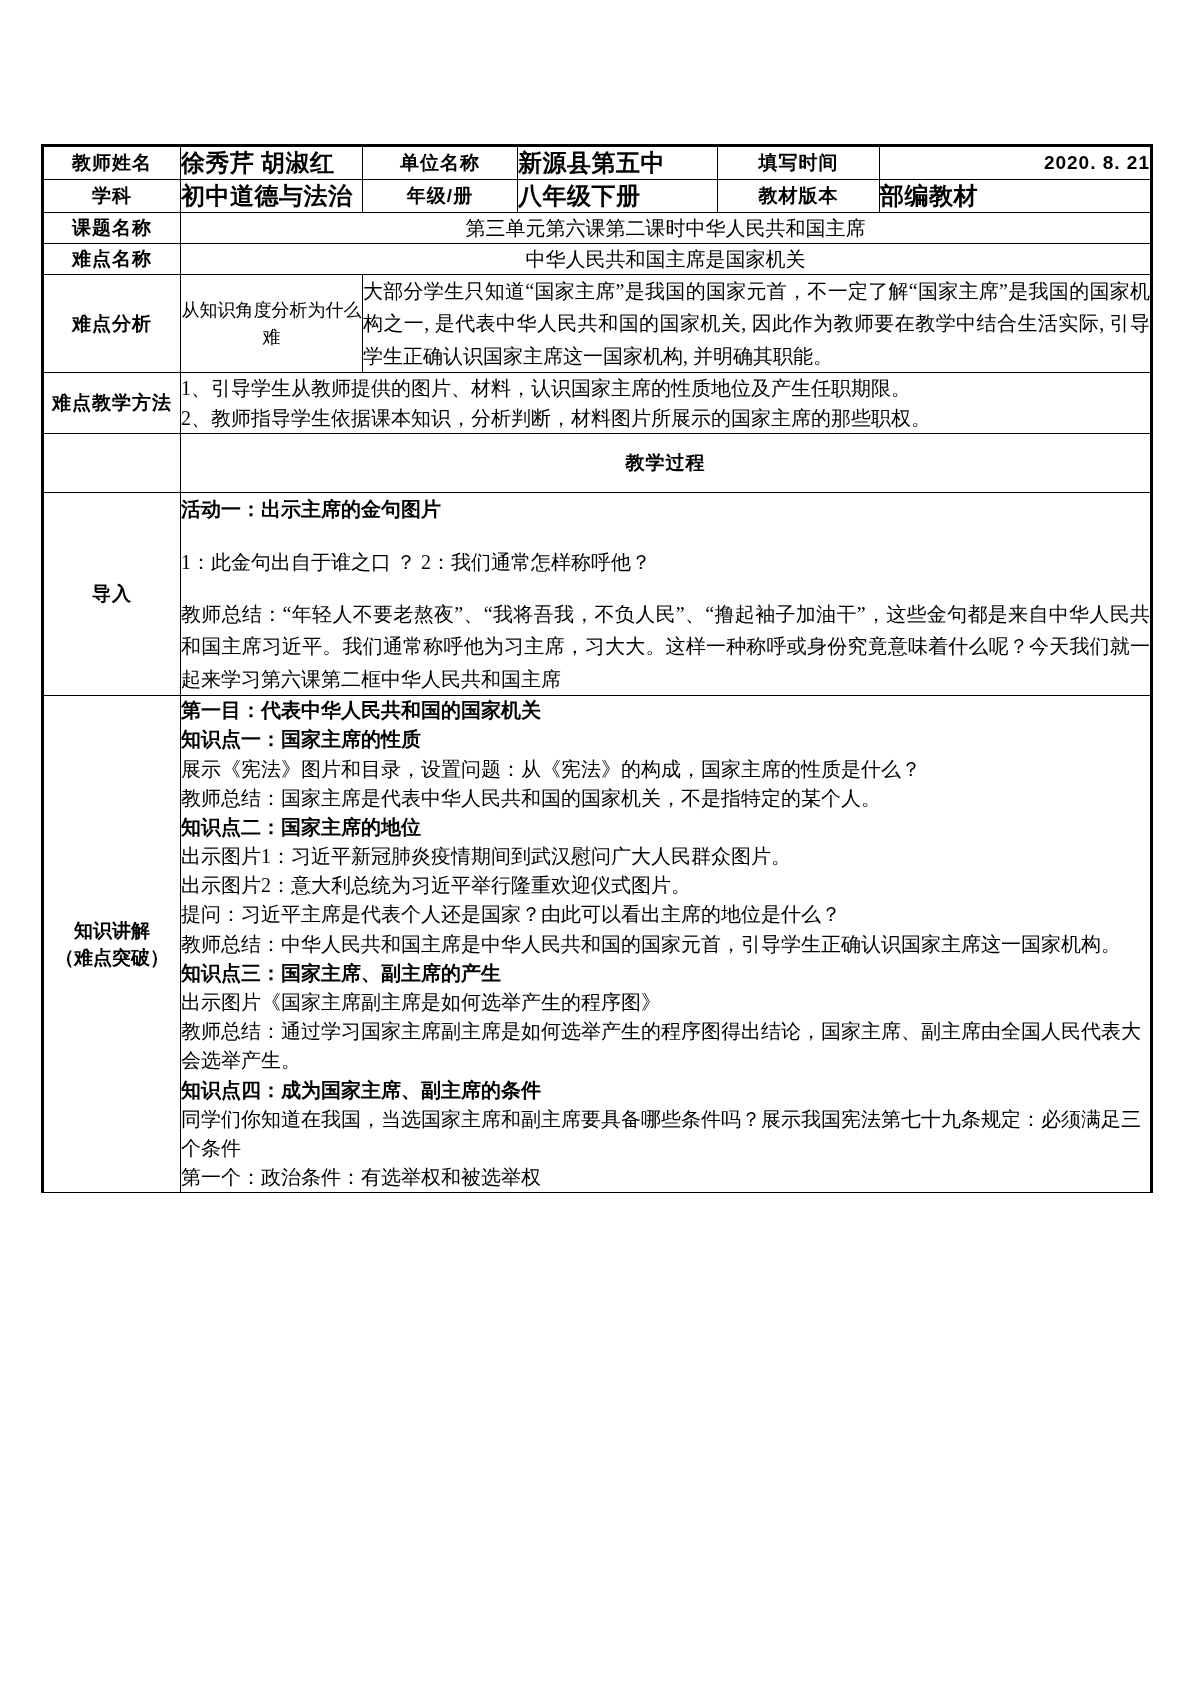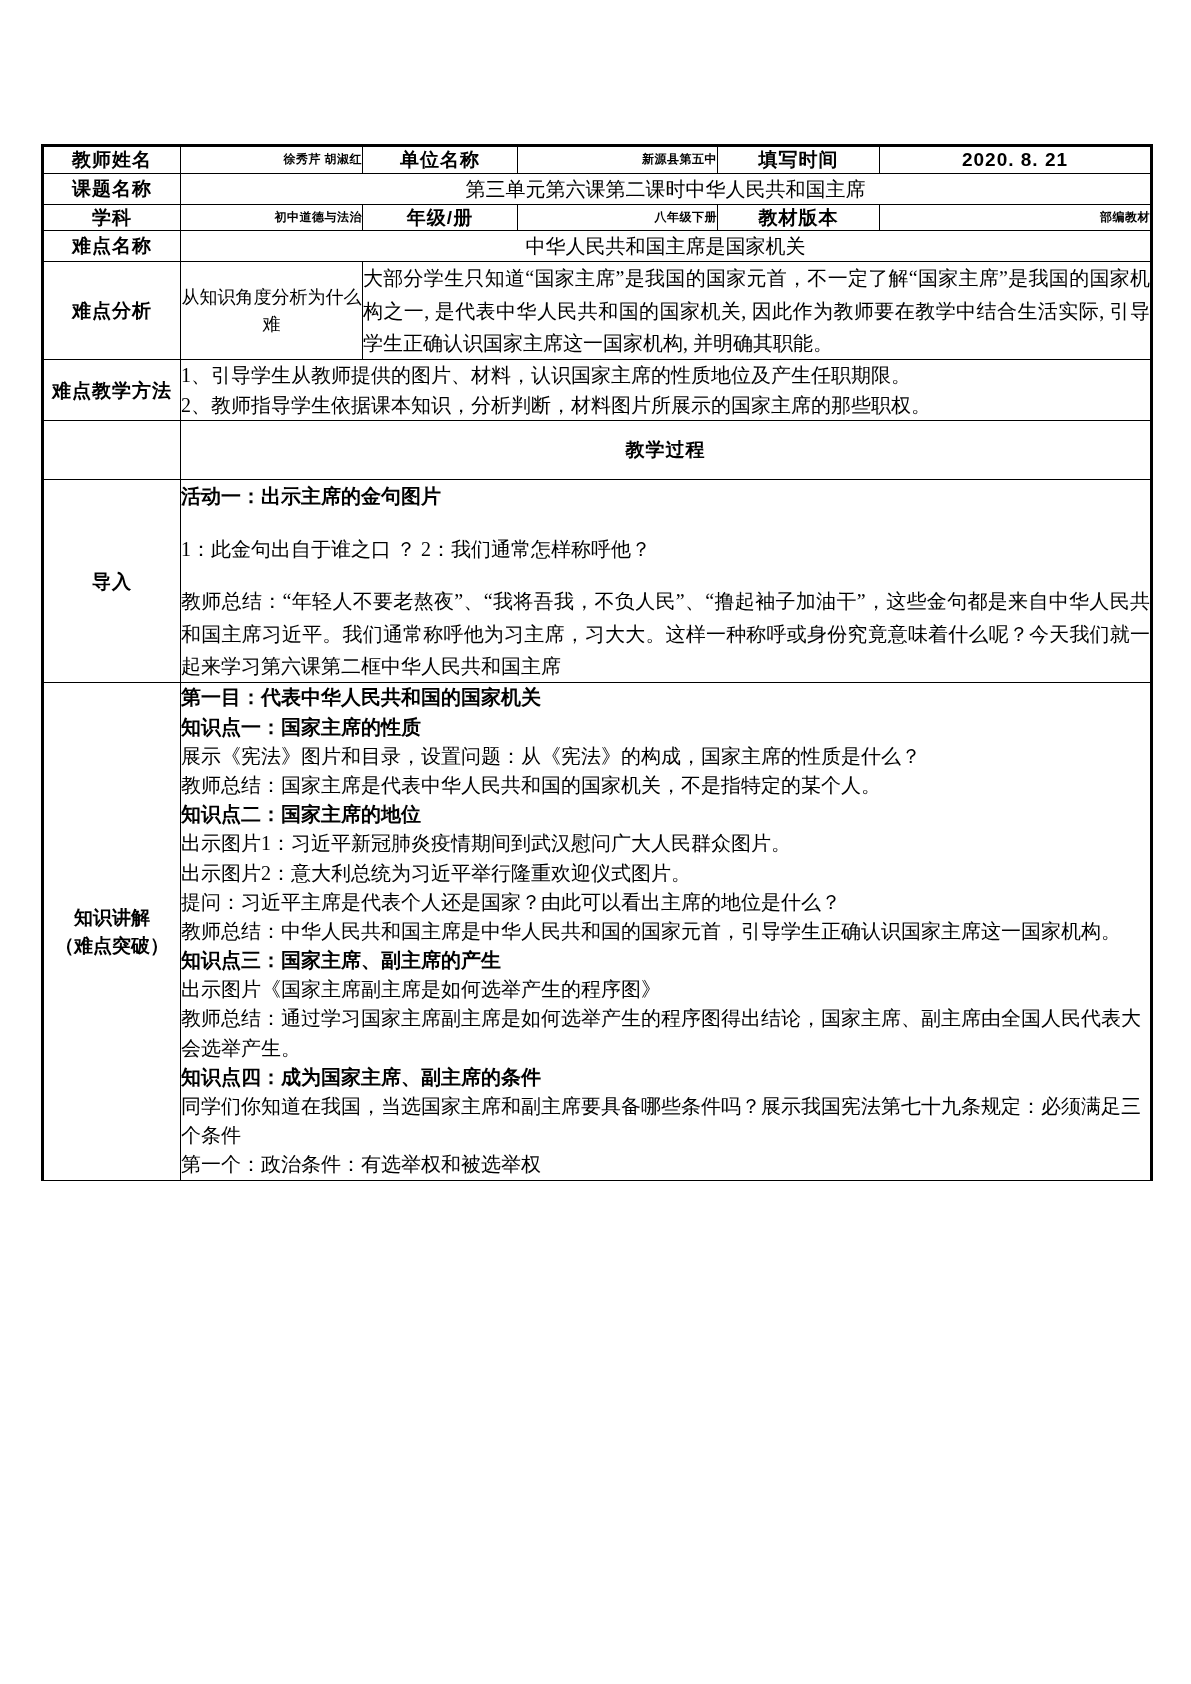--- a/index.html
+++ b/index.html
@@ -52,30 +52,30 @@
     text-align: center;
     font-weight: bold;
     font-size: 19px;
     letter-spacing: 1px;
     line-height: 1.35;
     padding: 6px 2px;
   }
   .lbl.sans { font-family: "Liberation Sans", "DejaVu Sans", sans-serif; }
 
   .val {
-    text-align: right;
-    font-weight: bold;
-    font-size: 12px;
+    text-align: left;
+    font-weight: bold;
+    font-size: 24px;
     letter-spacing: 0.5px;
     padding: 6px 4px;
     margin-left: 36px;
   }
 
   .val-date {
-    text-align: center;
+    text-align: right;
     font-weight: bold;
     font-size: 19px;
     font-family: "Liberation Sans", "DejaVu Sans", sans-serif;
     letter-spacing: 1px;
   }
 
   .centertext {
     text-align: center;
     font-size: 20px;
     padding: 14px 6px;
@@ -165,31 +165,31 @@
         <tr>
       <td class="lbl sans">教师姓名</td>
       <td class="val">徐秀芹 胡淑红</td>
       <td class="lbl sans">单位名称</td>
       <td class="val">新源县第五中</td>
       <td class="lbl sans">填写时间</td>
       <td class="val-date">2020. 8. 21</td>
     </tr>
 
     <tr>
-      <td class="lbl sans">课题名称</td>
-      <td class="centertext" colspan="5">第三单元第六课第二课时中华人民共和国主席</td>
-    </tr>
-
-    <tr>
       <td class="lbl sans">学科</td>
       <td class="val">初中道德与法治</td>
       <td class="lbl sans">年级/册</td>
       <td class="val">八年级下册</td>
       <td class="lbl sans">教材版本</td>
       <td class="val">部编教材</td>
+    </tr>
+
+    <tr>
+      <td class="lbl sans">课题名称</td>
+      <td class="centertext" colspan="5">第三单元第六课第二课时中华人民共和国主席</td>
     </tr>
 
     <tr>
       <td class="lbl sans">难点名称</td>
       <td class="centertext" colspan="5">中华人民共和国主席是国家机关</td>
     </tr>
 
     <tr>
       <td class="lbl sans mid-lbl">难点分析</td>
       <td class="analysis-sub">从知识角度分析为什么难</td>

